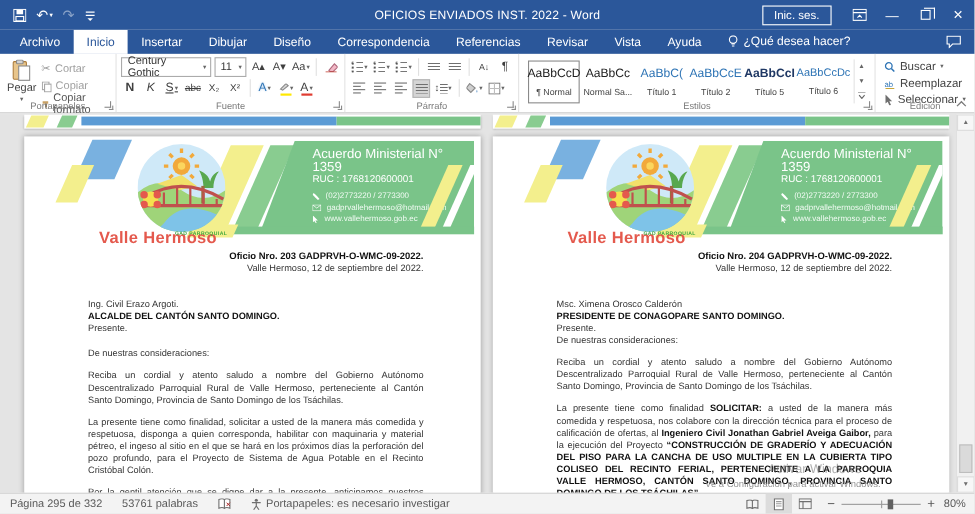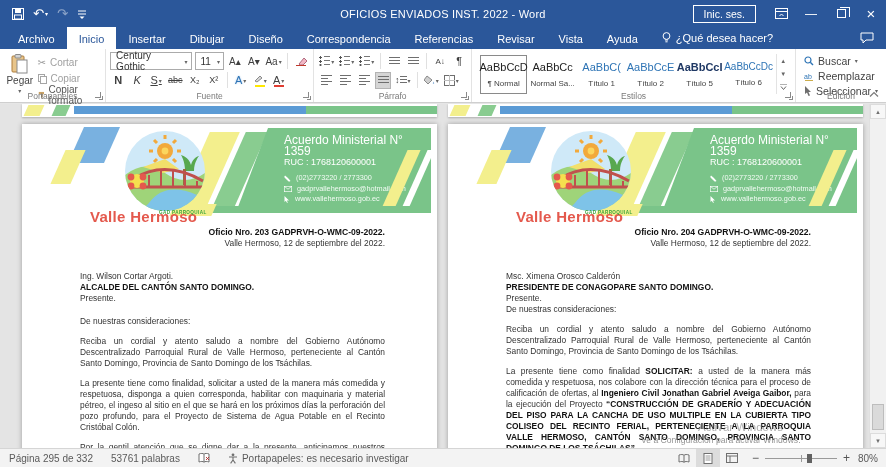--- a/index.html
+++ b/index.html
@@ -516,21 +516,21 @@
           </g>
         </svg>
       </div>
       <span class="brand">Valle Hermoso</span>
       <span class="brand-small">GAD PARROQUIAL</span>
     </div>
     <div class="letter">
       <div class="oficio-line">Oficio Nro. 203 GADPRVH-O-WMC-09-2022.</div>
       <div class="date-line">Valle Hermoso, 12 de septiembre del 2022.</div>
       <div class="recipient">
-        <div>Ing. Wilson Cortar Argoti.</div>
+        <div>Ing. Civil Erazo Argoti.</div>
         <div class="rec-title">ALCALDE DEL CANTÓN SANTO DOMINGO.</div>
         <div>Presente.</div>
       </div>
       <div class="salut">De nuestras consideraciones:</div>
       <p>Reciba un cordial y atento saludo a nombre del Gobierno Autónomo Descentralizado Parroquial Rural de Valle Hermoso, perteneciente al Cantón Santo Domingo, Provincia de Santo Domingo de los Tsáchilas.</p>
       <p>La presente tiene como finalidad, solicitar a usted de la manera más comedida y respetuosa, disponga a quien corresponda, habilitar con maquinaria y material pétreo, el ingeso al sitio en el que se hará en los próximos días la perforación del pozo profundo, para el Proyecto de Sistema de Agua Potable en el Recinto Cristóbal Colón.</p>
       <p>Por la gentil atención que se digne dar a la presente, anticipamos nuestros sinceros agradecimientos.</p>
     </div>
   </div>
 

